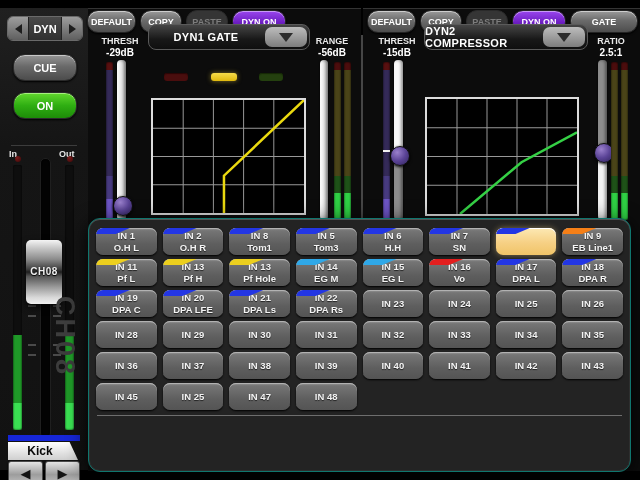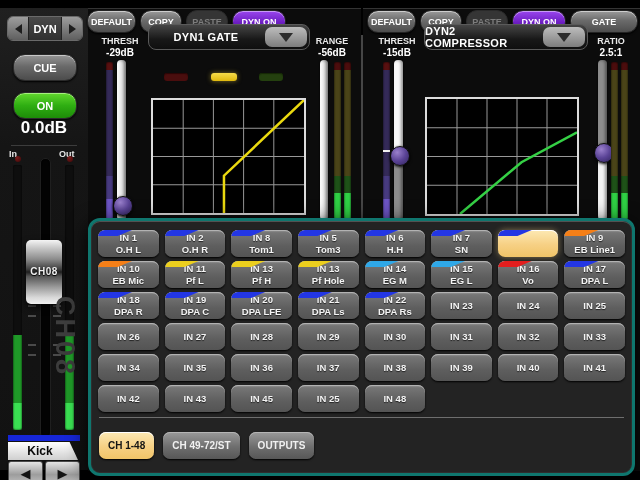--- a/index.html
+++ b/index.html
@@ -93,21 +93,21 @@
   .led.yellow-on{background:linear-gradient(180deg,#f6dc4a,#e0b90e);box-shadow:0 0 5px rgba(240,210,60,.5);}
   .led.green-off{background:#24400f;box-shadow:inset 0 1px 1px #142605;}
 
   .graph{position:absolute;background:#000;border:2px solid #dcdcdc;}
   .graph svg{display:block;width:100%;height:100%;}
   .gridline{stroke:#989898;stroke-width:1;vector-effect:non-scaling-stroke;}
   .curve{fill:none;stroke-width:2.5;vector-effect:non-scaling-stroke;}
 
   
   #popup{position:absolute;left:88px;top:218px;width:541px;height:252px;border-radius:12px;
-    background:#232323;border:3px solid #0f766e;
+    background:#232323;border:1px solid #0f766e;
     box-shadow:inset 0 1px 0 #525252,inset 0 0 0 1px #2e2e2e,0 5px 20px rgba(0,0,0,.9);}
   #channel-grid{position:absolute;left:7px;right:7px;top:9px;display:grid;
     grid-template-columns:repeat(8,1fr);gap:4px 6px;}
   .ch-btn{position:relative;height:27px;border-radius:7px;overflow:hidden;
     background:linear-gradient(180deg,#9a9a9a,#757575 10%,#5e5e5e 60%,#545454);
     box-shadow:inset 0 1px 0 #b2b2b2,0 1px 2px #000;
     display:flex;flex-direction:column;align-items:center;justify-content:center;
     color:#f4f4f4;font-size:9.5px;font-weight:bold;line-height:12px;text-shadow:0 1px 1px #222;}
   .ch-btn .stripe{position:absolute;top:0;left:0;width:34px;height:6px;border-top-left-radius:7px;
     clip-path:polygon(0 0,100% 0,58% 100%,0 100%);}
@@ -131,21 +131,20 @@
       <div class="nav-arrow left">
           <span class="tri-l"></span>
         </div>
       <div class="nav-label">DYN</div>
       <div class="nav-arrow right">
           <span class="tri-r"></span>
         </div>
     </div>
     <div id="on-btn" class="pillbtn">ON</div>
     <div id="cue-btn" class="pillbtn">CUE</div>
-    <div id="gain-val">0.0dB</div>
     <div class="sb-divider"></div>
     <span class="io-label in">In</span>
     <span class="io-label out">Out</span>
     <div class="clip-led" style="left:15px;"></div>
     <div class="clip-led" style="left:67px;"></div>
     <div class="io-meter" style="left:13px;"></div>
     <div class="io-meter" style="left:65px;"></div>
     <div id="fader-track"></div>
     <div class="tick" style="left:28px;top:297px;"></div>
     <div class="tick" style="left:53px;top:297px;"></div>
@@ -277,25 +276,20 @@
           <span class="stripe" style="background: rgb(35, 54, 228);"></span>
           <div>IN 8</div>
           <div>Kick</div>
         </div>
         <div class="ch-btn">
           <span class="stripe" style="background: rgb(245, 127, 23);"></span>
           <div>IN 9</div>
           <div>EB Line1</div>
         </div>
         <div class="ch-btn">
-          <span class="stripe" style="background: rgb(245, 127, 23);"></span>
-          <div>IN 10</div>
-          <div>EB Mic</div>
-        </div>
-        <div class="ch-btn">
           <span class="stripe" style="background: rgb(236, 207, 30);"></span>
           <div>IN 11</div>
           <div>Pf L</div>
         </div>
         <div class="ch-btn">
           <span class="stripe" style="background: rgb(236, 207, 30);"></span>
           <div>IN 13</div>
           <div>Pf H</div>
         </div>
         <div class="ch-btn">
@@ -354,23 +348,20 @@
         <div class="ch-btn">
           <div>IN 24</div>
         </div>
         <div class="ch-btn">
           <div>IN 25</div>
         </div>
         <div class="ch-btn">
           <div>IN 26</div>
         </div>
         <div class="ch-btn">
-          <div>IN 27</div>
-        </div>
-        <div class="ch-btn">
           <div>IN 28</div>
         </div>
         <div class="ch-btn">
           <div>IN 29</div>
         </div>
         <div class="ch-btn">
           <div>IN 30</div>
         </div>
         <div class="ch-btn">
           <div>IN 31</div>
@@ -409,26 +400,24 @@
           <div>IN 42</div>
         </div>
         <div class="ch-btn">
           <div>IN 43</div>
         </div>
         <div class="ch-btn">
           <div>IN 45</div>
         </div>
         <div class="ch-btn">
           <div>IN 25</div>
+        </div>
+        <div class="ch-btn">
+          <div>IN 47</div>
         </div>
         <div class="ch-btn">
           <div>IN 48</div>
         </div>
       </div>
     <div id="popup-divider"></div>
-    <div id="tab-row">
-        <div class="tab selected">CH 1-48</div>
-        <div class="tab">CH 49-72/ST</div>
-        <div class="tab">OUTPUTS</div>
-      </div>
   </div>
 
 </div>
 
 </body></html>

